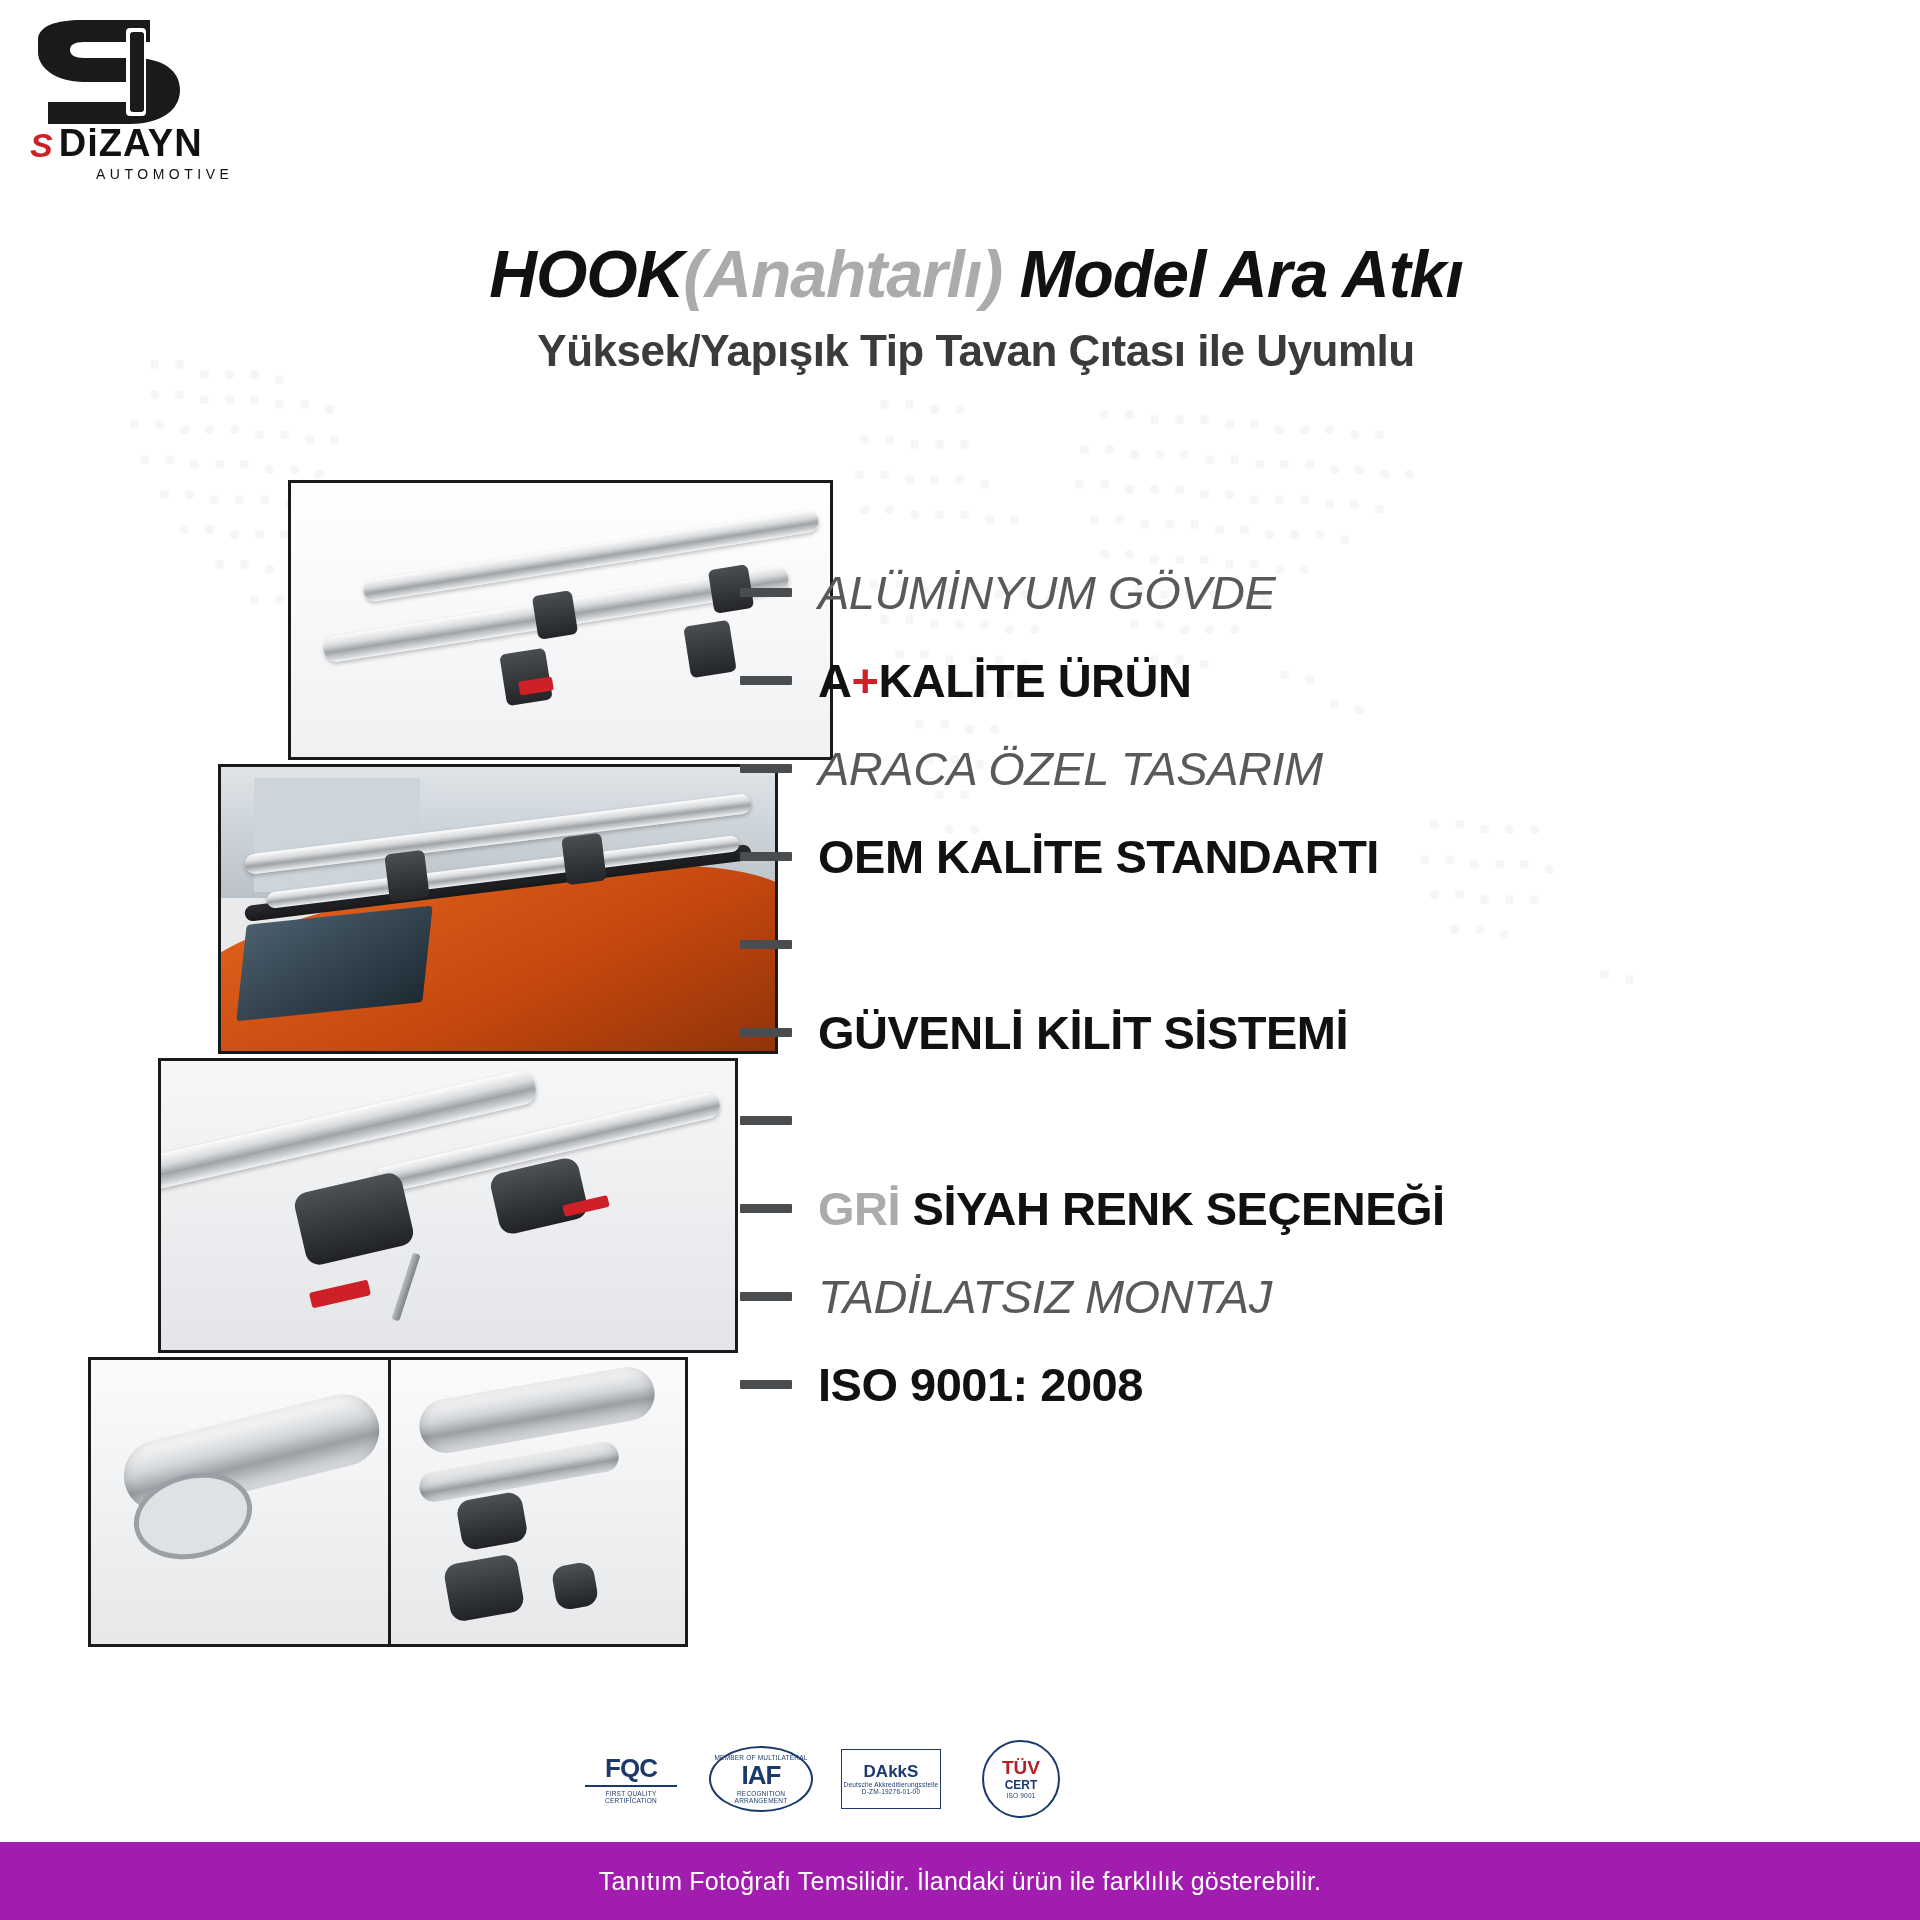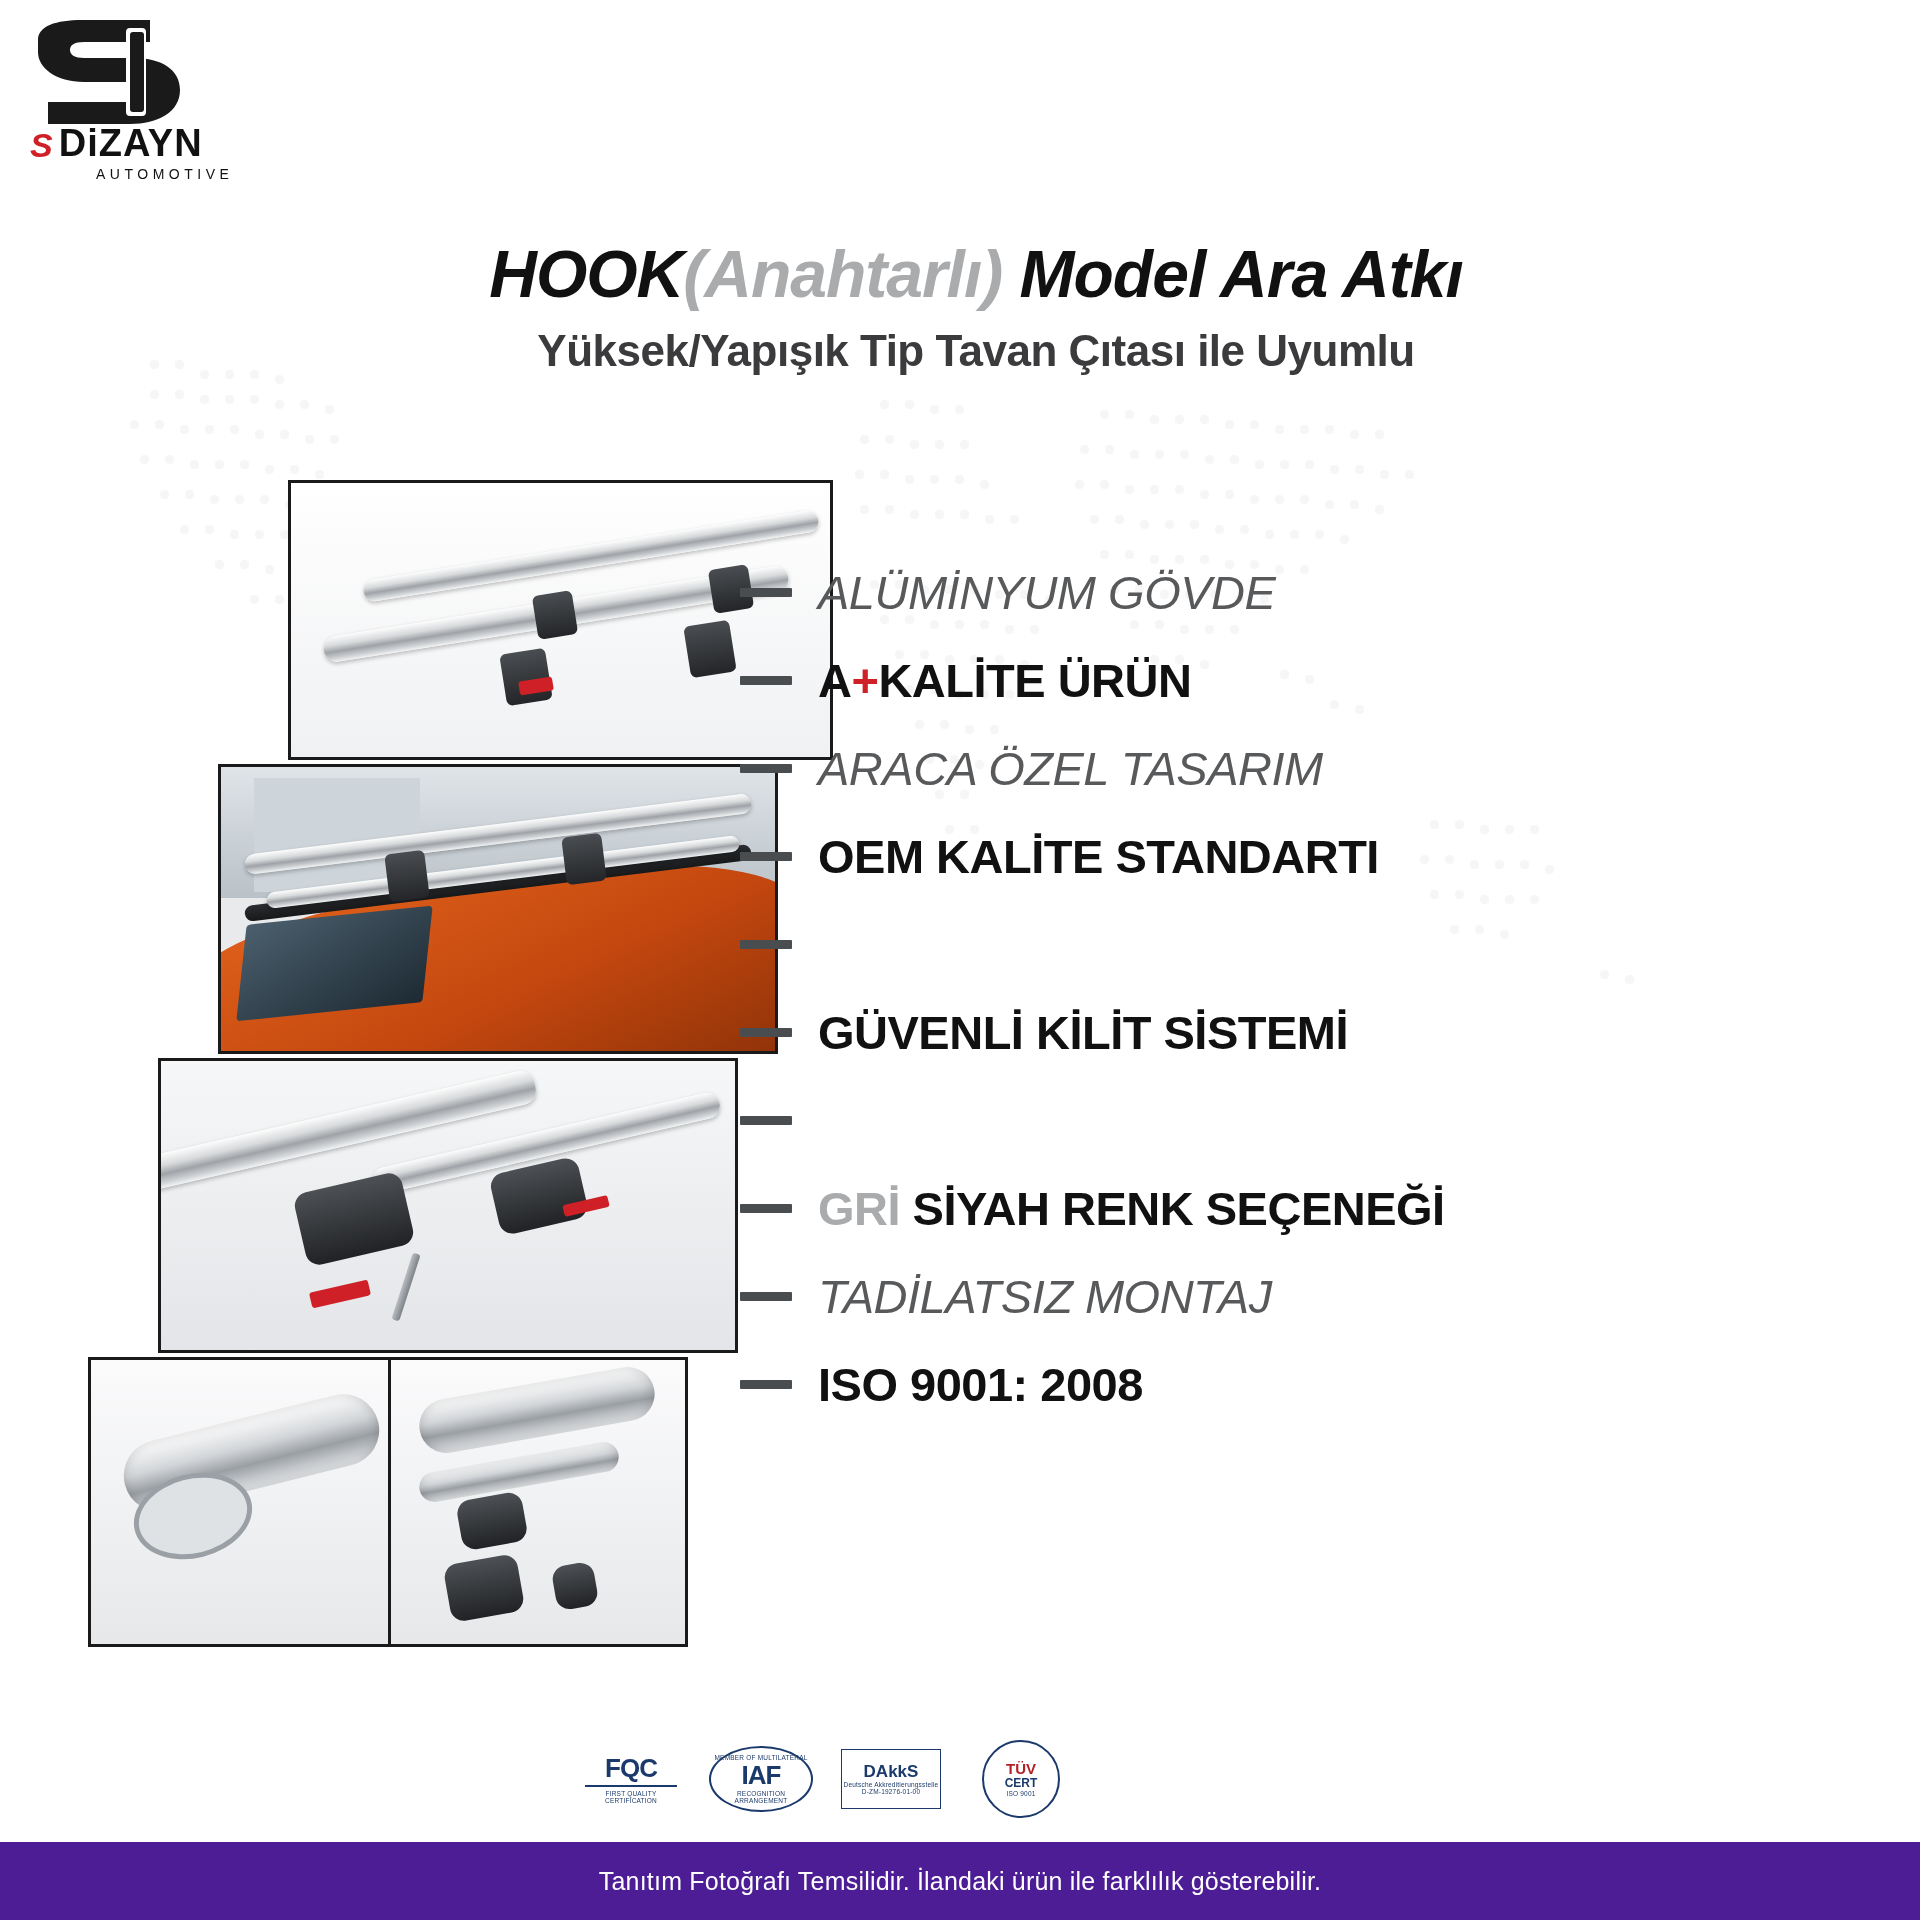--- a/index.html
+++ b/index.html
@@ -286,21 +286,21 @@
   .cert .tiny { font-size: 6.5px; letter-spacing: .2px; }
   .cert .red { color: #b32127; font-weight: bold; }
 
   
   #footer {
     position: absolute;
     left: 0;
     bottom: 0;
     width: 1920px;
     height: 78px;
-    background: #4c1d95;
+    background: #a21caf;
     display: flex;
     align-items: center;
     justify-content: center;
   }
   #footer-text {
     color: #ffffff;
     font-size: 25px;
     letter-spacing: 0.2px;
   }
 </style>
@@ -701,21 +701,21 @@
   <div class="cert">
     <div class="cert-sq">
       <div style="font-size:17px;font-weight:bold;">DAkkS</div>
       <div class="tiny">Deutsche Akkreditierungsstelle</div>
       <div class="tiny">D-ZM-19276-01-00</div>
     </div>
   </div>
 
   <div class="cert">
     <div class="cert-circle">
-      <div class="red" style="font-size:15px;">TÜV</div>
+      <div class="red" style="font-size:19px;">TÜV</div>
       <div style="font-size:12px;font-weight:bold;">CERT</div>
       <div class="tiny">ISO 9001</div>
     </div>
   </div>
 
 </div>
 
 <div id="footer">
   <span id="footer-text">Tanıtım Fotoğrafı Temsilidir. İlandaki ürün ile farklılık gösterebilir.</span>
 </div>

